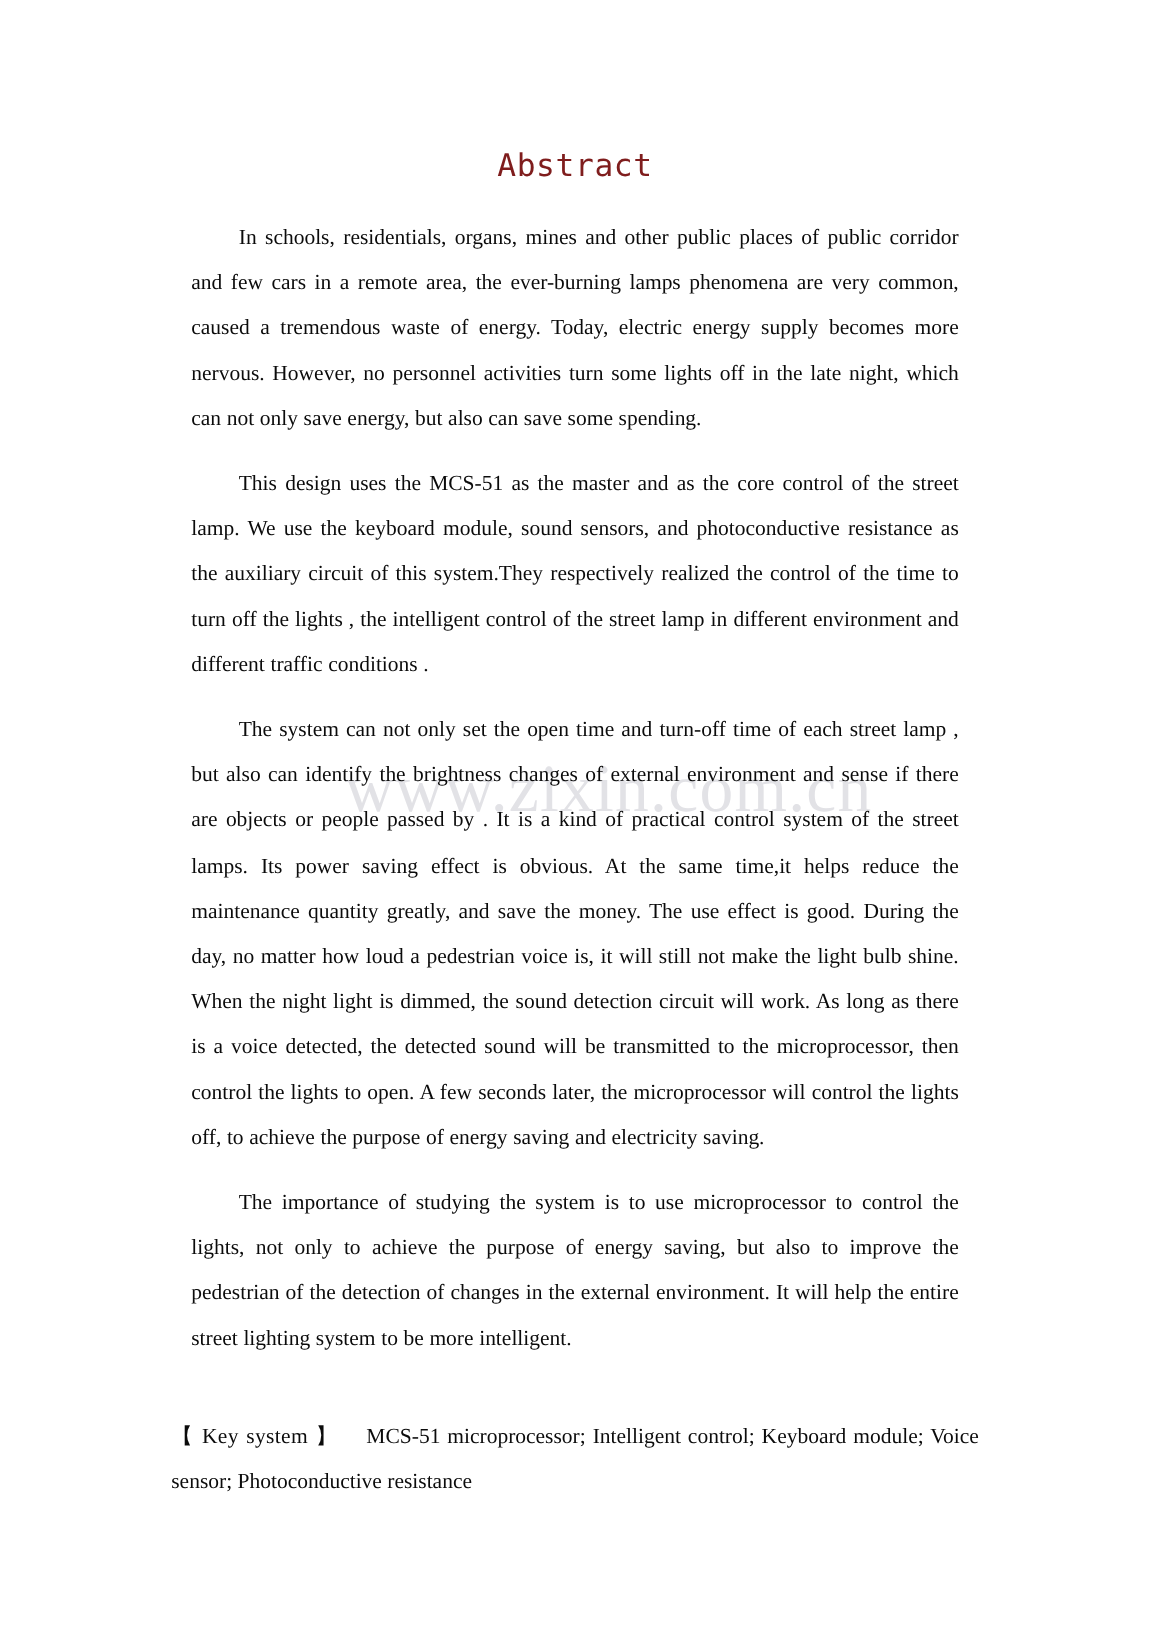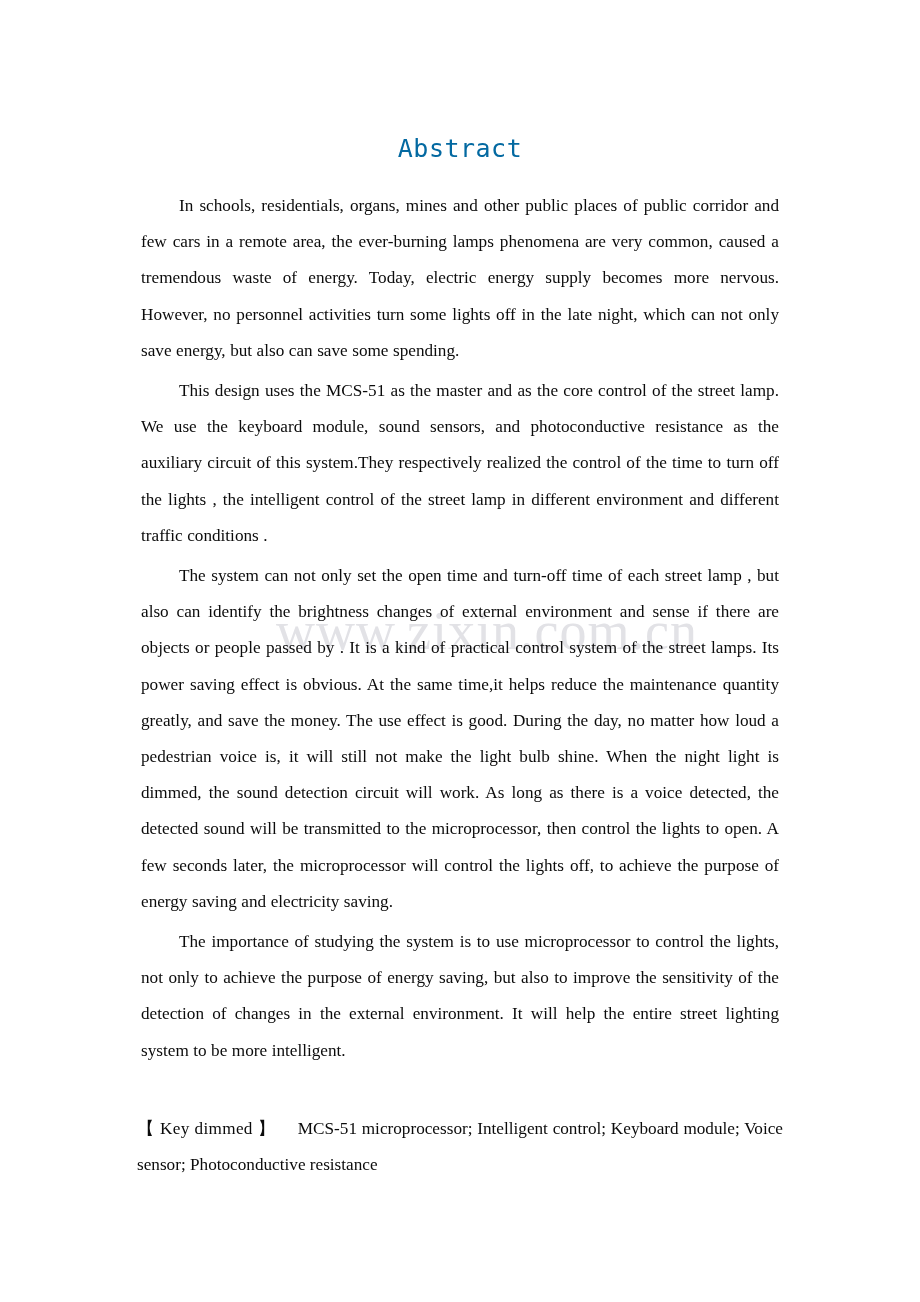--- a/index.html
+++ b/index.html
@@ -32,32 +32,32 @@
     top: 0;
     width: 646px;
   }
 
   .doc-title {
     font-family: "DejaVu Sans Mono", "Liberation Mono", monospace;
     font-size: 25px;
     font-weight: 400;
     letter-spacing: 0.5px;
     text-align: center;
-    margin: 16px;
+    margin: 0;
     padding-top: 116px;
     line-height: 34px;
-    color: #0369a1;
+    color: #7f1d1d;
   }
 
   .para {
     font-size: 17.2px;
     line-height: 36.2px;
     text-align: justify;
     text-justify: inter-word;
-    margin: 4px;
+    margin: 16px;
     color: #0b0b0b;
     word-spacing: 0.2px;
   }
 
   .para.first {
     margin-top: 22px;
   }
 
   .para .indent {
     display: inline-block;
@@ -120,18 +120,18 @@
   <div class="content">
 
     <h1 class="doc-title">Abstract</h1>
 
     <p class="para first"><span class="indent"></span><span>In schools, residentials, organs, mines and other public places of public corridor and few cars in a remote area, the ever-burning lamps phenomena are very common, caused a tremendous waste of energy. Today, electric energy supply becomes more nervous. However, no personnel activities turn some lights off in the late night, which can not only save energy, but also can save some spending.</span></p>
 
     <p class="para"><span class="indent"></span><span>This design uses the MCS-51 as the master and as the core control of the street lamp. We use the keyboard module, sound sensors, and photoconductive resistance as the auxiliary circuit of this system.They respectively realized the control of the time to turn off the lights , the intelligent control of the street lamp in different environment and different traffic conditions .</span></p>
 
     <p class="para"><span class="indent"></span><span>The system can not only set the open time and turn-off time of each street lamp , but also can identify the brightness changes of external environment and sense if there are objects or people passed by . It is a kind of practical control system of the street lamps. Its power saving effect is obvious. At the same time,it helps reduce the maintenance quantity greatly, and save the money. The use effect is good. During the day, no matter how loud a pedestrian voice is, it will still not make the light bulb shine. When the night light is dimmed, the sound detection circuit will work. As long as there is a voice detected, the detected sound will be transmitted to the microprocessor, then control the lights to open. A few seconds later, the microprocessor will control the lights off, to achieve the purpose of energy saving and electricity saving.</span></p>
 
-    <p class="para"><span class="indent"></span><span>The importance of studying the system is to use microprocessor to control the lights, not only to achieve the purpose of energy saving, but also to improve the sensitivity of the detection of changes in the external environment. It will help the entire street lighting system to be more intelligent.</span></p>
+    <p class="para"><span class="indent"></span><span>The importance of studying the system is to use microprocessor to control the lights, not only to achieve the purpose of energy saving, but also to improve the pedestrian of the detection of changes in the external environment. It will help the entire street lighting system to be more intelligent.</span></p>
 
-    <p class="keywords-block"><span class="kw-label">【 Key dimmed 】</span><span class="kw-gap"></span><span>MCS-51 microprocessor; Intelligent control; Keyboard module; Voice sensor; Photoconductive resistance</span></p>
+    <p class="keywords-block"><span class="kw-label">【 Key system 】</span><span class="kw-gap"></span><span>MCS-51 microprocessor; Intelligent control; Keyboard module; Voice sensor; Photoconductive resistance</span></p>
 
   </div>
 </div>
 
 </body></html>

